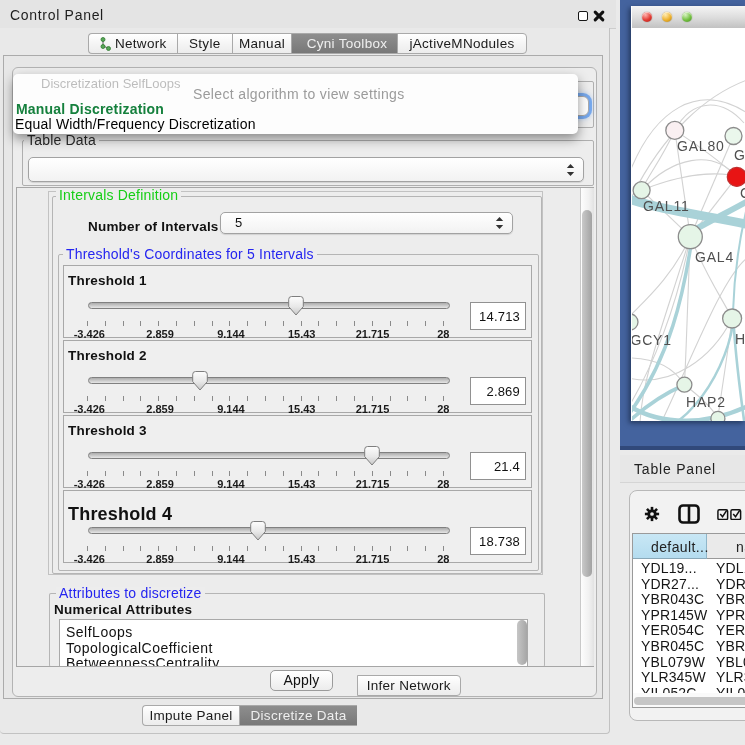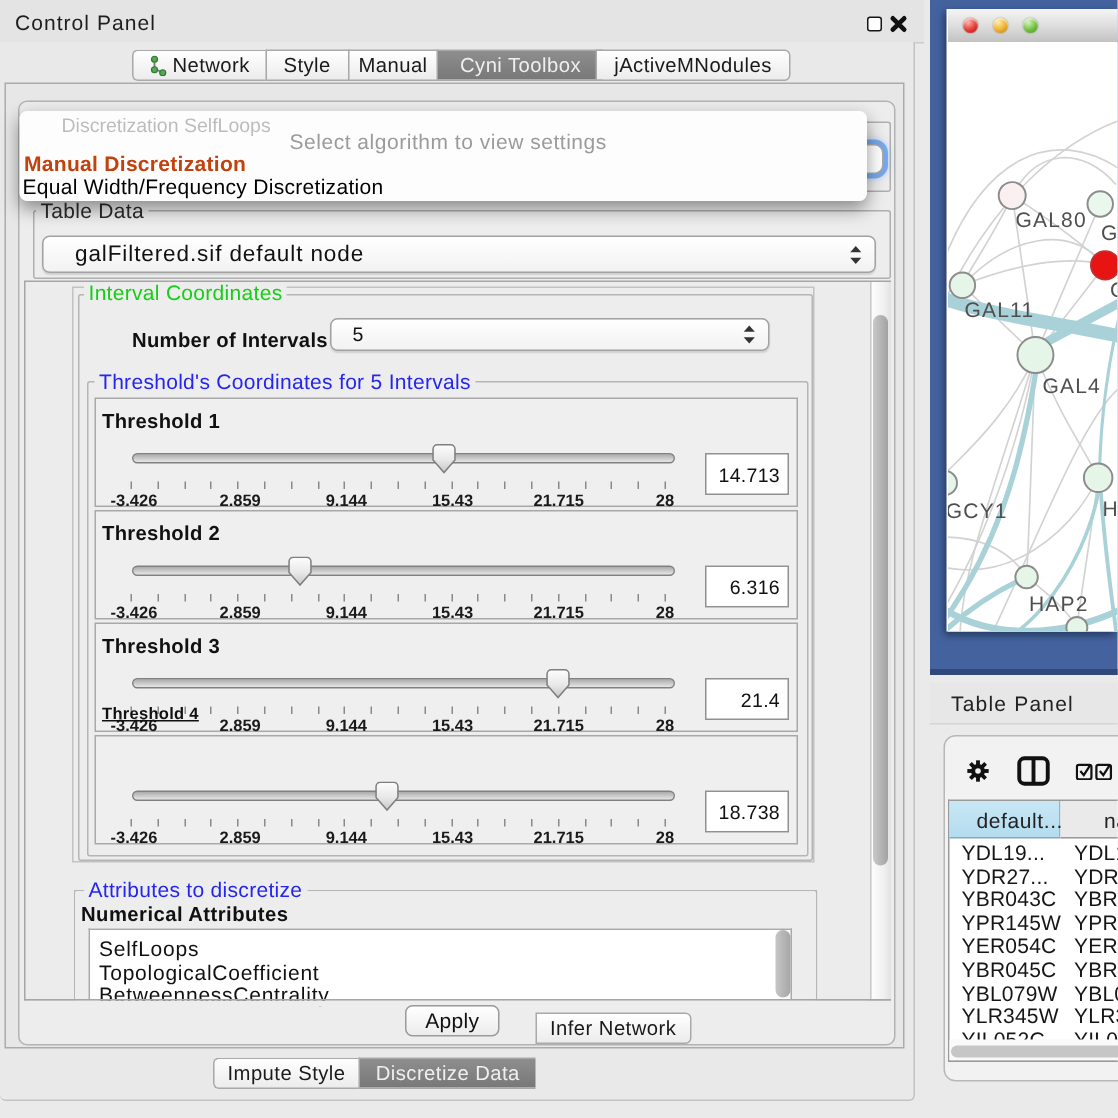--- a/index.html
+++ b/index.html
@@ -42,31 +42,30 @@
 <div class="seg" style="left:232px;top:33px;width:59px;border-top:1px solid #A9A9A9;border-bottom:1px solid #A9A9A9;box-sizing:border-box;">Manual</div>
 <div class="seg sel" style="left:291px;top:33px;width:111px;border-top:1px solid #A9A9A9;border-bottom:1px solid #A9A9A9;box-sizing:border-box;">Cyni Toolbox</div>
 <div class="seg" style="left:397px;top:33px;width:130px;border-top:1px solid #A9A9A9;border-bottom:1px solid #A9A9A9;border-radius:0 4px 4px 0;border-right:1px solid #A9A9A9;box-sizing:border-box;">jActiveMNodules</div>
 
 <div class="gbox" style="left:22px;top:81px;width:570px;height:45px;"></div>
 <div class="abs" style="left:480px;top:96px;width:109px;height:20px;background:#fff;border:1px solid #AAA;border-radius:6px;box-shadow:0 0 0 3px rgba(105,160,235,0.85),0 0 5px 3px rgba(120,170,240,0.5);box-sizing:border-box;"></div>
 
 <div class="gbox" style="left:22px;top:140px;width:570px;height:44px;"></div>
 <div class="grouptitle" style="left:24px;top:134px;color:#2B2B2B;">Table Data</div>
 <div class="combo" style="left:28px;top:157px;width:554px;height:23px;line-height:23px;">
- <span style="padding-left:21px;">galFiltered.sif default node</span>
  <svg class="cbarrows" style="right:8px" width="9" height="13" viewBox="0 0 9 13">
       <path d="M4.5 0.5 L8.2 4.6 H0.8 Z" fill="#333"></path>
       <path d="M0.8 8.4 H8.2 L4.5 12.5 Z" fill="#333"></path>
     </svg>
 </div>
 
 <div class="abs" style="left:16px;top:187px;width:578px;height:480px;background:#ECECEC;border:1px solid #A6A6A6;box-sizing:border-box;overflow:hidden;"></div>
 <div class="abs" style="left:48px;top:191px;width:495px;height:384px;background:#EDEDED;border:1px solid #C2C2C2;box-sizing:border-box;"></div>
 <div class="gbox" style="left:52px;top:196px;width:488px;height:376px;border-color:#B5B5B5;"></div>
-<div class="grouptitle" style="left:56px;top:189px;color:#16CE16;">Interval Coordinates</div>
+<div class="grouptitle" style="left:56px;top:189px;color:#16CE16;">Intervals Definition</div>
 
 <div class="abs bold" style="left:88px;top:219px;font-size:13.5px;color:#111;">Number of Intervals</div>
 <div class="combo" style="left:220px;top:212px;width:291px;height:20px;line-height:20px;font-size:13px;">
  <span style="padding-left:14px;">5</span>
  <svg class="cbarrows" style="right:8px" width="9" height="13" viewBox="0 0 9 13">
       <path d="M4.5 0.5 L8.2 4.6 H0.8 Z" fill="#333"></path>
       <path d="M0.8 8.4 H8.2 L4.5 12.5 Z" fill="#333"></path>
     </svg>
 </div>
 
@@ -146,21 +145,21 @@
 <svg class="abs" style="left:192px;top:371px;" width="16" height="20" viewBox="0 0 16 20">
 <defs>
       <linearGradient id="th1" x1="0" y1="0" x2="0" y2="1">
         <stop offset="0" stop-color="#FDFDFD"></stop>
         <stop offset="0.55" stop-color="#E8E8E8"></stop>
         <stop offset="1" stop-color="#C7C7C7"></stop>
       </linearGradient>
     </defs>
 <path d="M0.7 3.4 A2.9 2.9 0 0 1 3.6 0.5 H12.4 A2.9 2.9 0 0 1 15.3 3.4 V10.6 L8 19 L0.7 10.6 Z" fill="url(#th1)" stroke="#7E7E7E" stroke-width="1"></path>
   </svg>
-<div class="vbox" style="left:470px;top:377px;">6.316</div>
+<div class="vbox" style="left:470px;top:377px;">2.869</div>
 <div class="tpanel" style="top:415px;"></div>
 <div class="abs bold" style="left:68px;top:423px;font-size:13.5px;color:#111;">Threshold 3</div>
 <div class="abs" style="left:88px;top:452px;width:360px;height:5px;border:1px solid #808080;border-radius:3.5px;background:linear-gradient(180deg,#ACACAC,#E6E6E6);"></div>
 <div class="tick" style="left:87.0px;top:471px;"></div>
 <div class="tick" style="left:104.8px;top:471px;"></div>
 <div class="tick" style="left:122.6px;top:471px;"></div>
 <div class="tick" style="left:140.4px;top:471px;"></div>
 <div class="tick" style="left:158.2px;top:471px;"></div>
 <div class="tick" style="left:176.0px;top:471px;"></div>
 <div class="tick" style="left:193.8px;top:471px;"></div>
@@ -189,21 +188,21 @@
       <linearGradient id="th2" x1="0" y1="0" x2="0" y2="1">
         <stop offset="0" stop-color="#FDFDFD"></stop>
         <stop offset="0.55" stop-color="#E8E8E8"></stop>
         <stop offset="1" stop-color="#C7C7C7"></stop>
       </linearGradient>
     </defs>
 <path d="M0.7 3.4 A2.9 2.9 0 0 1 3.6 0.5 H12.4 A2.9 2.9 0 0 1 15.3 3.4 V10.6 L8 19 L0.7 10.6 Z" fill="url(#th2)" stroke="#7E7E7E" stroke-width="1"></path>
   </svg>
 <div class="vbox" style="left:470px;top:452px;">21.4</div>
 <div class="tpanel" style="top:490px;"></div>
-<div class="abs bold" style="left:68px;top:470px;font-size:11px;color:#111;text-decoration:underline;">Threshold 4</div>
+<div class="abs bold" style="left:68px;top:504px;font-size:18px;color:#111;">Threshold 4</div>
 <div class="abs" style="left:88px;top:527px;width:360px;height:5px;border:1px solid #808080;border-radius:3.5px;background:linear-gradient(180deg,#ACACAC,#E6E6E6);"></div>
 <div class="tick" style="left:87.0px;top:546px;"></div>
 <div class="tick" style="left:104.8px;top:546px;"></div>
 <div class="tick" style="left:122.6px;top:546px;"></div>
 <div class="tick" style="left:140.4px;top:546px;"></div>
 <div class="tick" style="left:158.2px;top:546px;"></div>
 <div class="tick" style="left:176.0px;top:546px;"></div>
 <div class="tick" style="left:193.8px;top:546px;"></div>
 <div class="tick" style="left:211.6px;top:546px;"></div>
 <div class="tick" style="left:229.4px;top:546px;"></div>
@@ -245,28 +244,28 @@
 <div class="litem" style="left:66px;top:639.5px;">TopologicalCoefficient</div>
 <div class="litem" style="left:66px;top:655px;">BetweennessCentrality</div>
 <div class="abs" style="left:517px;top:620px;width:10px;height:45px;background:linear-gradient(90deg,#C6C6C6,#A6A6A6);border-radius:5px;"></div>
 <div class="abs" style="left:17px;top:667px;width:561px;height:4px;background:#EDEDED;"></div>
 <div class="abs" style="left:16px;top:666px;width:578px;height:1px;background:#A6A6A6;"></div>
 
 <div class="abs" style="left:580px;top:188px;width:14px;height:478px;background:linear-gradient(90deg,#FDFDFD,#F1F1F1 60%,#E2E2E2);border-left:1px solid #C9C9C9;box-sizing:border-box;"></div>
 <div class="abs" style="left:582px;top:210px;width:10px;height:367px;background:linear-gradient(90deg,#C9C9C9,#A2A2A2);border-radius:5px;"></div>
 
 <div class="abs" style="left:270px;top:670px;width:63px;height:21px;background:linear-gradient(180deg,#FFFFFF,#ECECEC);border:1px solid #9B9B9B;border-radius:5px;box-sizing:border-box;text-align:center;font-size:14px;line-height:19px;color:#111;">Apply</div>
-<div class="seg" style="left:142px;top:705px;width:97px;border-top:1px solid #A9A9A9;border-bottom:1px solid #A9A9A9;border-radius:4px 0 0 4px;border-left:1px solid #A9A9A9;box-sizing:border-box;">Impute Style</div>
+<div class="seg" style="left:142px;top:705px;width:97px;border-top:1px solid #A9A9A9;border-bottom:1px solid #A9A9A9;border-radius:4px 0 0 4px;border-left:1px solid #A9A9A9;box-sizing:border-box;">Impute Panel</div>
 <div class="seg sel" style="left:239px;top:705px;width:118px;border-top:1px solid #A9A9A9;border-bottom:1px solid #A9A9A9;box-sizing:border-box;">Discretize Data</div>
 <div class="seg" style="left:357px;top:675px;width:103.5px;border-top:1px solid #A9A9A9;border-bottom:1px solid #A9A9A9;border-radius:0 4px 4px 0;border-right:1px solid #A9A9A9;box-sizing:border-box;">Infer Network</div>
 
 <div class="abs" style="left:13px;top:74px;width:565px;height:60px;background:#FDFDFD;border-radius:5px;box-shadow:0 5px 12px rgba(0,0,0,0.42);z-index:50;"></div>
 <div class="abs" style="left:41px;top:76px;font-size:13px;letter-spacing:0px;color:rgba(40,40,40,0.30);z-index:51;">Discretization SelfLoops</div>
 <div class="abs" style="left:193px;top:86px;font-size:14px;letter-spacing:0.35px;color:#9B9B9B;z-index:51;">Select algorithm to view settings</div>
-<div class="abs bold" style="left:16px;top:101px;font-size:14px;color:#c2410c;z-index:51;">Manual Discretization</div>
+<div class="abs bold" style="left:16px;top:101px;font-size:14px;color:#15803d;z-index:51;">Manual Discretization</div>
 <div class="abs" style="left:15px;top:116px;font-size:14px;color:#000;z-index:51;">Equal Width/Frequency Discretization</div>
 
 <div class="abs" style="left:620px;top:0;width:125px;height:450px;background:#44639E;"></div>
 <div class="abs" style="left:620px;top:446px;width:125px;height:4px;background:#31497A;"></div>
 
 <div class="abs" style="left:631px;top:6px;width:114px;height:415px;box-shadow:-2px 2px 5px rgba(10,20,40,0.55);background:#fff;"></div>
 <div class="abs" style="left:632px;top:6px;width:113px;height:22px;background:linear-gradient(180deg,#F5F5F5,#DEDEDE 50%,#C2C2C2);border-bottom:1px solid #878787;"></div>
 <div class="abs" style="left:642px;top:11.5px;width:10px;height:10px;border-radius:50%;background:radial-gradient(circle at 35% 28%,#FFB3AE,#E23A32 55%,#A81E1A);box-shadow:inset 0 1px 1px rgba(255,255,255,0.65),0 0 1px rgba(90,20,15,0.8);"></div>
 <div class="abs" style="left:662px;top:11.5px;width:10px;height:10px;border-radius:50%;background:radial-gradient(circle at 35% 28%,#FFEBB0,#EDB12C 55%,#B07C14);box-shadow:inset 0 1px 1px rgba(255,255,255,0.65),0 0 1px rgba(110,80,10,0.8);"></div>
 <div class="abs" style="left:682px;top:11.5px;width:10px;height:10px;border-radius:50%;background:radial-gradient(circle at 35% 28%,#D8F2C2,#72C040 55%,#478C1F);box-shadow:inset 0 1px 1px rgba(255,255,255,0.65),0 0 1px rgba(50,95,20,0.8);"></div>

